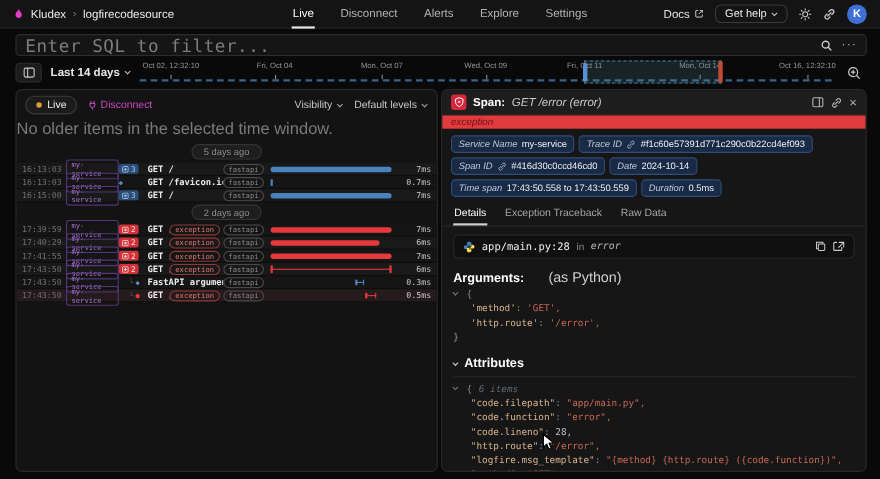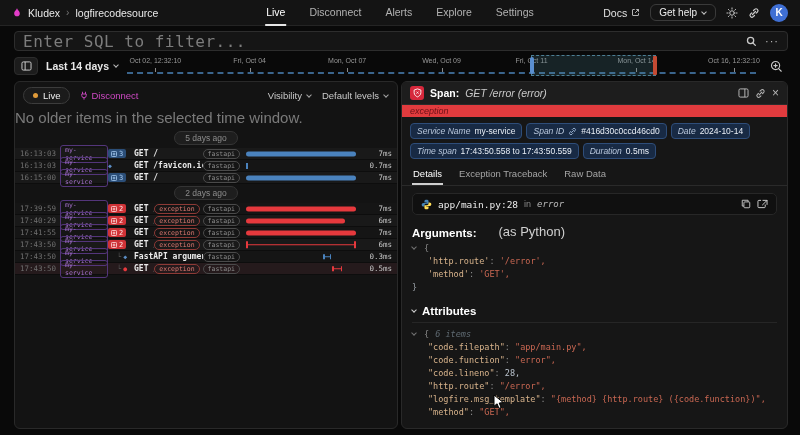--- a/index.html
+++ b/index.html
@@ -486,20 +486,31 @@
       </span>
       <span class="close-x">×</span>
     </div>
     <div class="banner">exception</div>
     <div class="badges" id="badges">
         <span class="badge">
           <span class="bl">Service Name</span>
           <span class="bv">my-service</span>
         </span>
         <span class="badge">
+          <span class="bl">Trace ID</span>
+          <span class="blink">
+            <svg viewBox="0 0 12 12" fill="none" stroke="currentColor" stroke-width="1.2" stroke-linecap="round">
+              <path d="M4.5 7.5l3-3"></path>
+              <path d="M5.5 3.5l1.2-1.2a1.9 1.9 0 0 1 2.7 2.7L8.2 6.2"></path>
+              <path d="M6.5 8.5L5.3 9.7a1.9 1.9 0 0 1-2.7-2.7L3.8 5.8"></path>
+            </svg>
+          </span>
+          <span class="bv">#f1c60e57391d771c290c0b22cd4ef093</span>
+        </span>
+        <span class="badge">
           <span class="bl">Span ID</span>
           <span class="blink">
             <svg viewBox="0 0 12 12" fill="none" stroke="currentColor" stroke-width="1.2" stroke-linecap="round">
               <path d="M4.5 7.5l3-3"></path>
               <path d="M5.5 3.5l1.2-1.2a1.9 1.9 0 0 1 2.7 2.7L8.2 6.2"></path>
               <path d="M6.5 8.5L5.3 9.7a1.9 1.9 0 0 1-2.7-2.7L3.8 5.8"></path>
             </svg>
           </span>
           <span class="bv">#416d30c0ccd46cd0</span>
         </span>
@@ -543,22 +554,22 @@
               <path d="M6.5 1.5H11V6M11 1.5 6 6.5"></path>
             </svg>
         </span>
       </div>
       <div class="sec-head">
         <span class="h">Arguments:</span>
         <span class="sub">(as Python)</span>
       </div>
       <div class="code" id="args-code">
           <div class="cl"><i class="chev cgr"></i><span class="p"> {</span></div>
+          <div class="cl ind"><span class="k">'method'</span><span class="p">: </span><span class="v">'GET',</span></div>
           <div class="cl ind"><span class="k">'http.route'</span><span class="p">: </span><span class="v">'/error',</span></div>
-          <div class="cl ind"><span class="k">'method'</span><span class="p">: </span><span class="v">'GET',</span></div>
           <div class="cl">}</div>
         </div>
       <div class="attr-head">
         <i class="chev"></i>
         <span>Attributes</span>
       </div>
       <div class="code" id="attr-code">
           <div class="cl"><i class="chev cgr"></i><span class="p"> {</span><span class="note">6 items</span></div>
           <div class="cl ind"><span class="k">"code.filepath"</span><span class="p">: </span><span class="v">"app/main.py",</span></div>
           <div class="cl ind"><span class="k">"code.function"</span><span class="p">: </span><span class="v">"error",</span></div>

